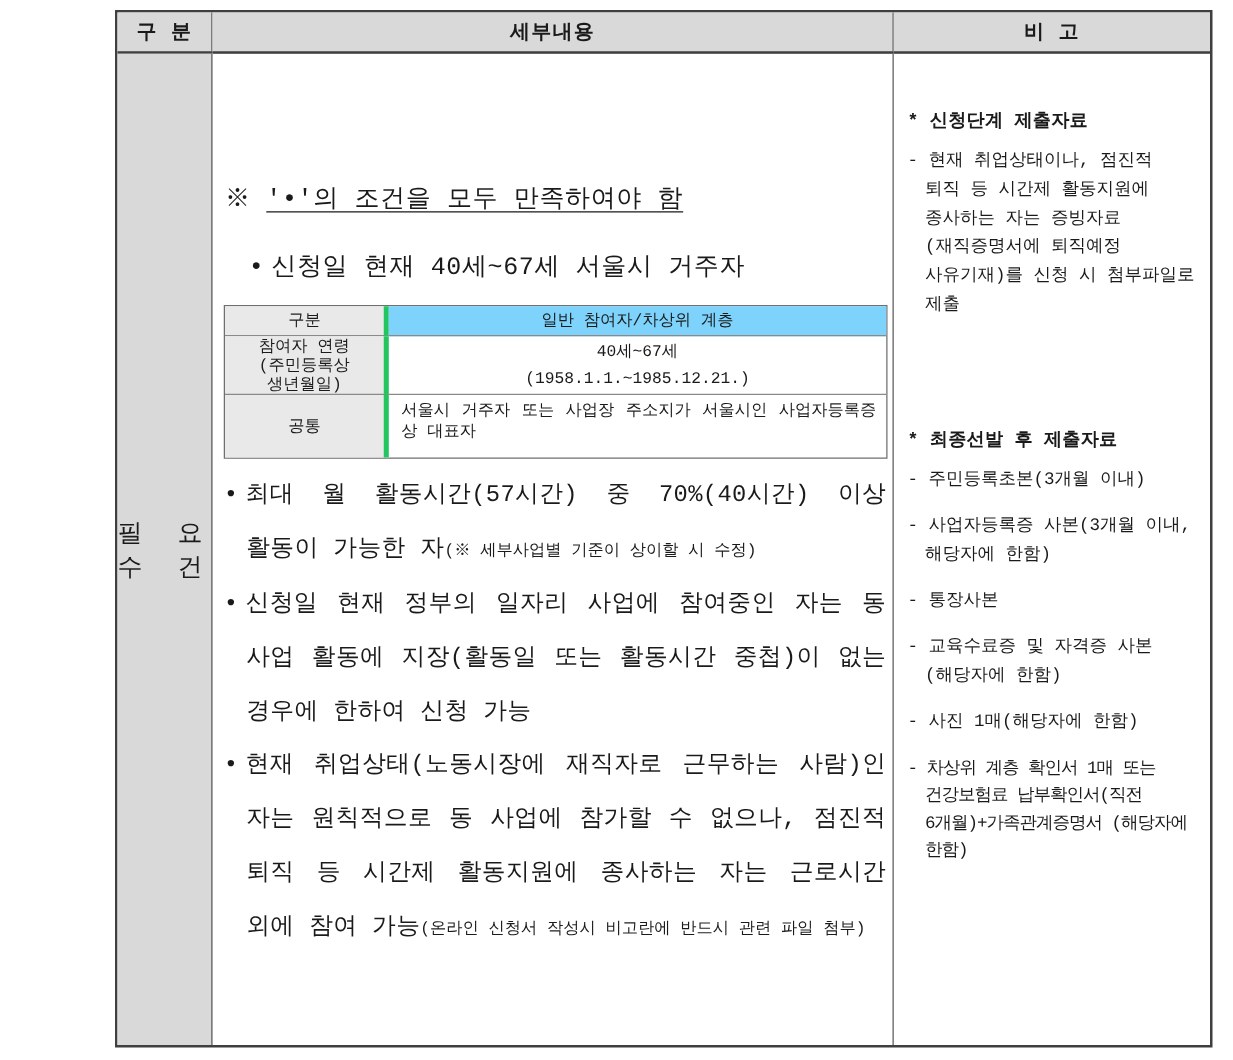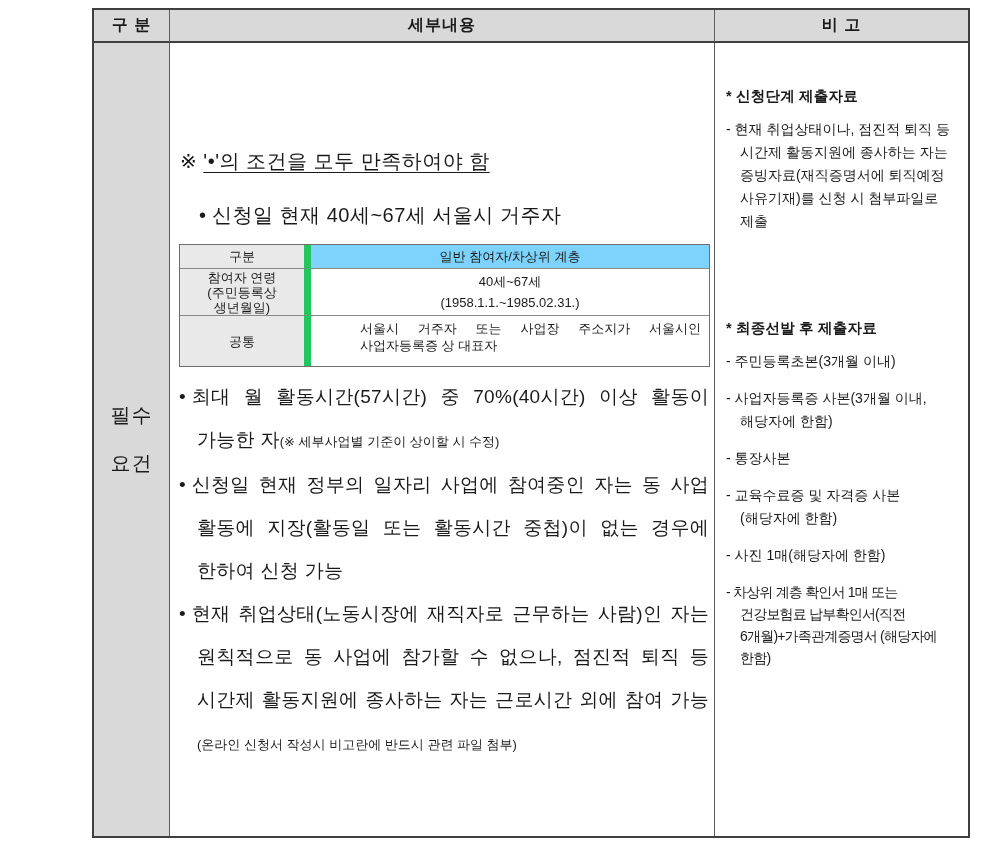--- a/index.html
+++ b/index.html
@@ -6,21 +6,21 @@
     margin: 0;
     padding: 0;
     width: 986px;
     height: 848px;
     background: #ffffff;
     overflow: hidden;
     font-family: "Liberation Sans", "DejaVu Sans", sans-serif;
     color: #1a1a1a;
     -webkit-font-smoothing: antialiased;
   }
-  .page { position: relative; width: 822px; height: 848px; }
+  .page { position: relative; width: 822px; height: 848px; font-family: Liberation Mono, monospace; }
 
   
   .doc-table {
     position: absolute;
     left: 92px; top: 8px;
     width: 878px; height: 830px;
     box-sizing: border-box;
     border: 2px solid #3f3f3f;
     display: grid;
     grid-template-columns: 76px 545px 1fr;
@@ -32,21 +32,21 @@
     border-bottom: 2px solid #3f3f3f;
     display: flex; align-items: center; justify-content: center;
     font-size: 16px; font-weight: bold;
     letter-spacing: 1px;
     box-sizing: border-box;
   }
   .sep-r { border-right: 1px solid #5c5c5c; }
   .b-cell { box-sizing: border-box; overflow: hidden; }
   .cat-cell {
     background: #d9d9d9;
-    display: flex; flex-direction: column;
+    display: flex; flex-direction: row;
     align-items: center; justify-content: center;
     gap: 21px;
     font-size: 20px; font-weight: 500;
     letter-spacing: 1px;
   }
   .details-cell { padding: 0 5px 4px 9px; }
   .remarks-cell { padding: 0 10px 0 11px; font-size: 14px; }
 
   
   .kr { word-break: keep-all; overflow-wrap: break-word; }
@@ -97,31 +97,30 @@
     background: #ffffff;
   }
   .it-cell {
     box-sizing: border-box;
     display: flex; align-items: center; justify-content: center;
     text-align: center;
     white-space: pre-line;
     line-height: 15px;
     padding: 1px 2px;
   }
-  .it-label { background: #e9e9e9; border-right: 7px solid #22c55e; }
+  .it-label { background: #e9e9e9; border-right: 4px solid #22c55e; }
   .it-hdr   { background: #7dd3fc; }
   .row-line { border-bottom: 1px solid #8a8a8a; }
   .it-age { line-height: 21px; }
   .it-common-val {
     display: block;
     text-align: justify;
     white-space: normal;
     line-height: 17px;
     padding: 4px 8px 2px 10px;
-    margin-left: 39px;
   }
 
   
   .r-title {
     margin: 0;
     font-size: 14.5px;
     font-weight: bold;
     letter-spacing: 0.2px;
   }
   .r-title .star { font-weight: bold; }
@@ -163,21 +162,21 @@
 
       <p class="bullet bullet-first"><span class="mk">•</span><span>신청일 현재 40세~67세 서울시 거주자</span></p>
 
       <div class="inner-table">
         <div class="it-cell it-label row-line">구분</div>
         <div class="it-cell it-hdr row-line">일반 참여자/차상위 계층</div>
         <div class="it-cell it-label row-line">참여자 연령
 (주민등록상
 생년월일)</div>
         <div class="it-cell it-age row-line">40세~67세
-(1958.1.1.~1985.02.31.)</div>
+(1958.1.1.~1985.12.21.)</div>
         <div class="it-cell it-label">공통</div>
         <div class="it-cell it-common-val kr">서울시 거주자 또는 사업장 주소지가 서울시인 사업자등록증 상 대표자</div>
       </div>
 
       <div class="main-bullets kr">
         <p class="bullet"><span class="mk">•</span><span>최대 월 활동시간(57시간) 중 70%(40시간) 이상 활동이 가능한 자</span><span class="sm">(※ 세부사업별 기준이 상이할 시 수정)</span></p>
         <p class="bullet"><span class="mk">•</span><span>신청일 현재 정부의 일자리 사업에 참여중인 자는 동 사업 활동에 지장(활동일 또는 활동시간 중첩)이 없는 경우에 한하여 신청 가능</span></p>
         <p class="bullet"><span class="mk">•</span><span>현재 취업상태(노동시장에 재직자로 근무하는 사람)인 자는 원칙적으로 동 사업에 참가할 수 없으나, 점진적 퇴직 등 시간제 활동지원에 종사하는 자는 근로시간 외에 참여 가능</span><span class="sm">(온라인 신청서 작성시 비고란에 반드시 관련 파일 첨부)</span></p>
       </div>
     </div>

